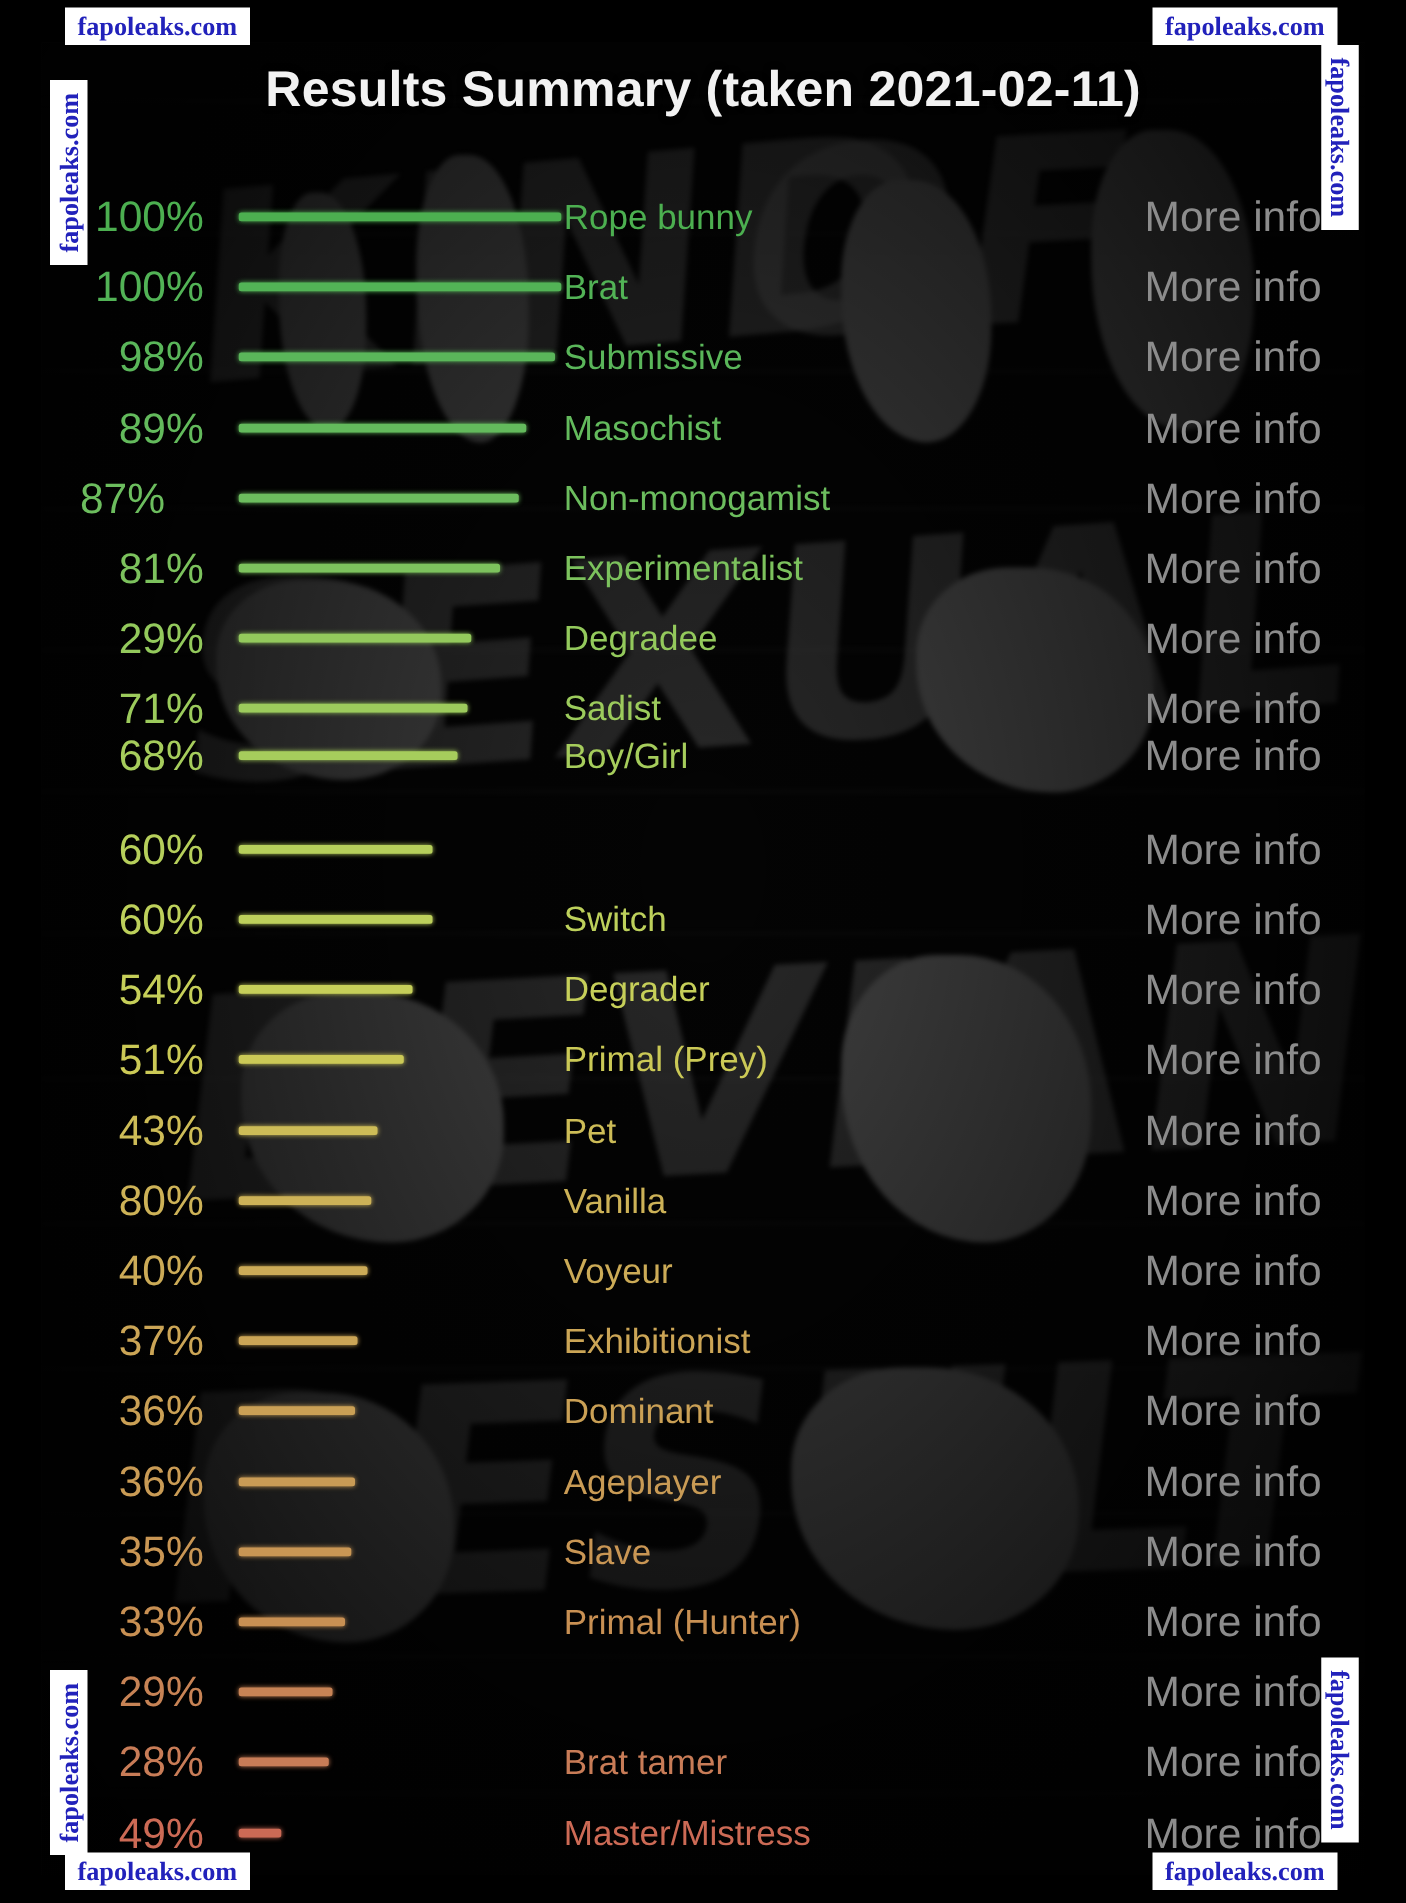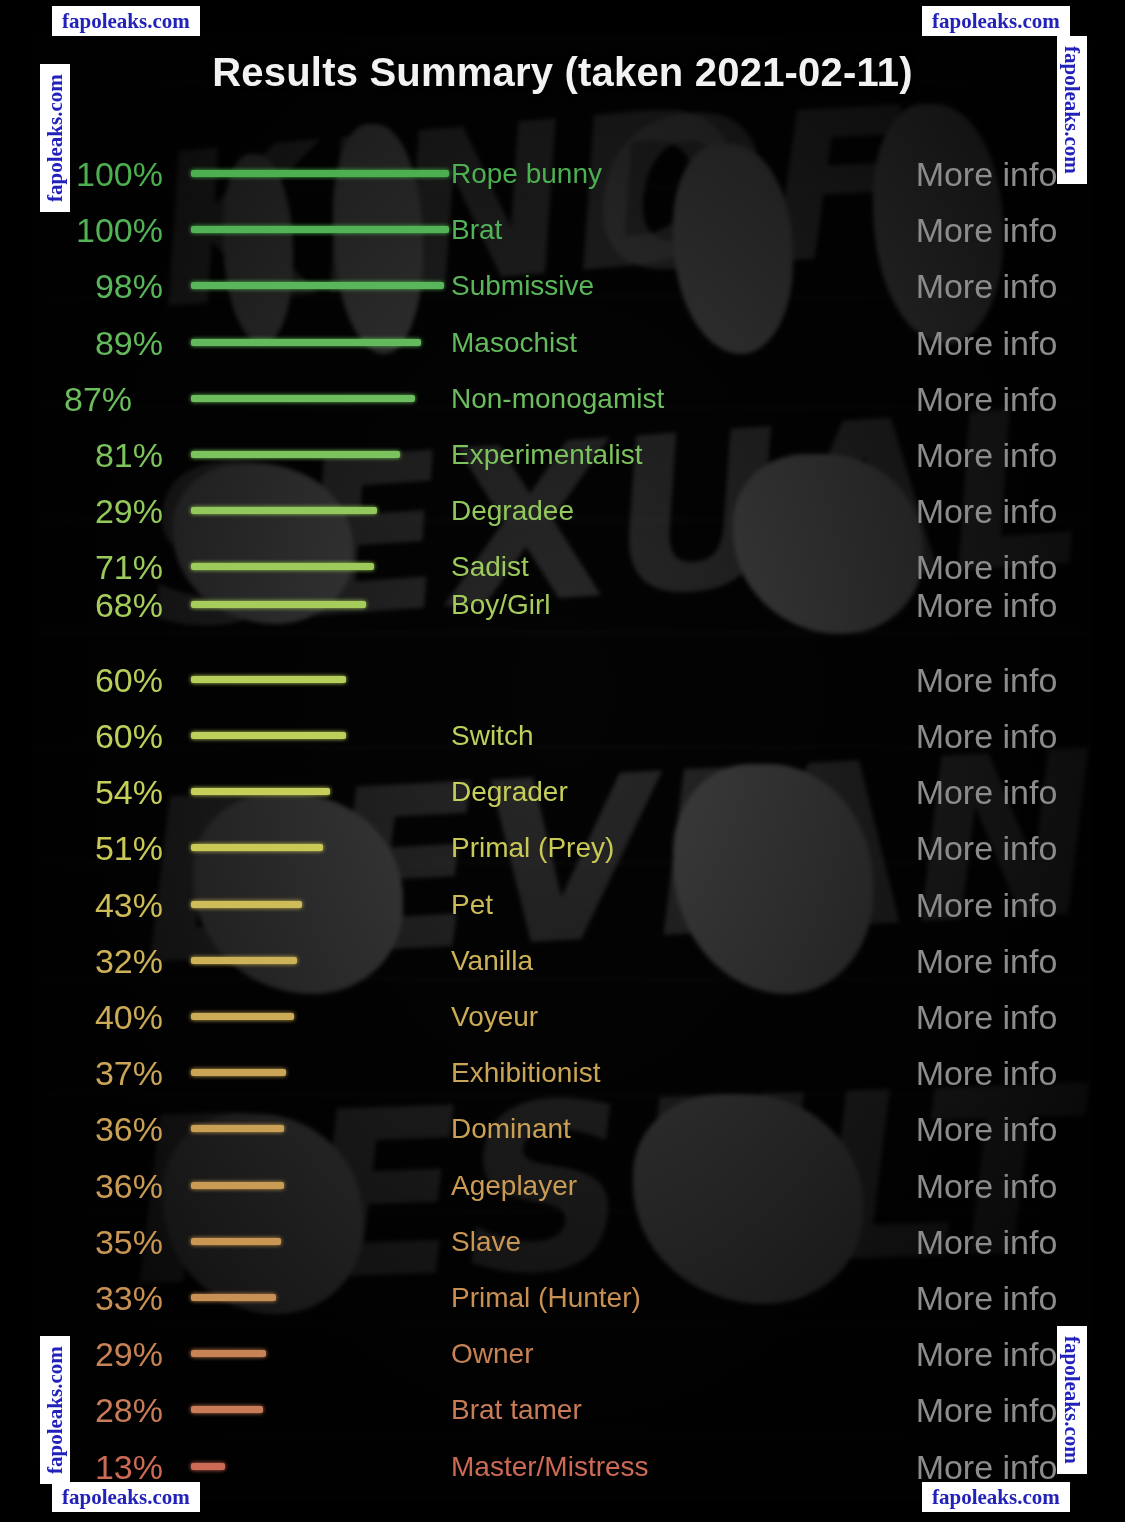--- a/index.html
+++ b/index.html
@@ -217,21 +217,21 @@
           </div>
           <div class="row" style="top: 842.6px;">
             <div class="pct" style="color: rgb(205, 188, 87);">43%</div>
             <div class="barwrap">
               <div class="bar" style="width: 110.94px; background: rgb(205, 188, 87); box-shadow: rgb(205, 188, 87) 0px 0px 4px;"></div>
             </div>
             <div class="label" style="color: rgb(205, 188, 87);">Pet</div>
             <div class="moreinfo">More info</div>
           </div>
           <div class="row" style="top: 898.8px;">
-            <div class="pct" style="color: rgb(205, 178, 87);">32%</div>
+            <div class="pct" style="color: rgb(205, 178, 87);">80%</div>
             <div class="barwrap">
               <div class="bar" style="width: 105.78px; background: rgb(205, 178, 87); box-shadow: rgb(205, 178, 87) 0px 0px 4px;"></div>
             </div>
             <div class="label" style="color: rgb(205, 178, 87);">Vanilla</div>
             <div class="moreinfo">More info</div>
           </div>
           <div class="row" style="top: 955px;">
             <div class="pct" style="color: rgb(204, 171, 87);">40%</div>
             <div class="barwrap">
               <div class="bar" style="width: 103.2px; background: rgb(204, 171, 87); box-shadow: rgb(204, 171, 87) 0px 0px 4px;"></div>
@@ -277,33 +277,32 @@
               <div class="bar" style="width: 85.14px; background: rgb(200, 144, 83); box-shadow: rgb(200, 144, 83) 0px 0px 4px;"></div>
             </div>
             <div class="label" style="color: rgb(200, 144, 83);">Primal (Hunter)</div>
             <div class="moreinfo">More info</div>
           </div>
           <div class="row" style="top: 1292.2px;">
             <div class="pct" style="color: rgb(199, 131, 85);">29%</div>
             <div class="barwrap">
               <div class="bar" style="width: 74.82px; background: rgb(199, 131, 85); box-shadow: rgb(199, 131, 85) 0px 0px 4px;"></div>
             </div>
-            <div class="label" style="color: rgb(199, 131, 85);">Owner</div>
             <div class="moreinfo">More info</div>
           </div>
           <div class="row" style="top: 1348.4px;">
             <div class="pct" style="color: rgb(200, 124, 87);">28%</div>
             <div class="barwrap">
               <div class="bar" style="width: 72.24px; background: rgb(200, 124, 87); box-shadow: rgb(200, 124, 87) 0px 0px 4px;"></div>
             </div>
             <div class="label" style="color: rgb(200, 124, 87);">Brat tamer</div>
             <div class="moreinfo">More info</div>
           </div>
           <div class="row" style="top: 1404.6px;">
-            <div class="pct" style="color: rgb(204, 106, 85);">13%</div>
+            <div class="pct" style="color: rgb(204, 106, 85);">49%</div>
             <div class="barwrap">
               <div class="bar" style="width: 33.54px; background: rgb(204, 106, 85); box-shadow: rgb(204, 106, 85) 0px 0px 4px;"></div>
             </div>
             <div class="label" style="color: rgb(204, 106, 85);">Master/Mistress</div>
             <div class="moreinfo">More info</div>
           </div>
           <div class="row" style="top: 1460.8px;">
             <div class="pct" style="color: rgb(204, 97, 80);">10%</div>
             <div class="barwrap"></div>
             <div class="label" style="color: rgb(204, 97, 80);">Daddy/Mommy</div>

